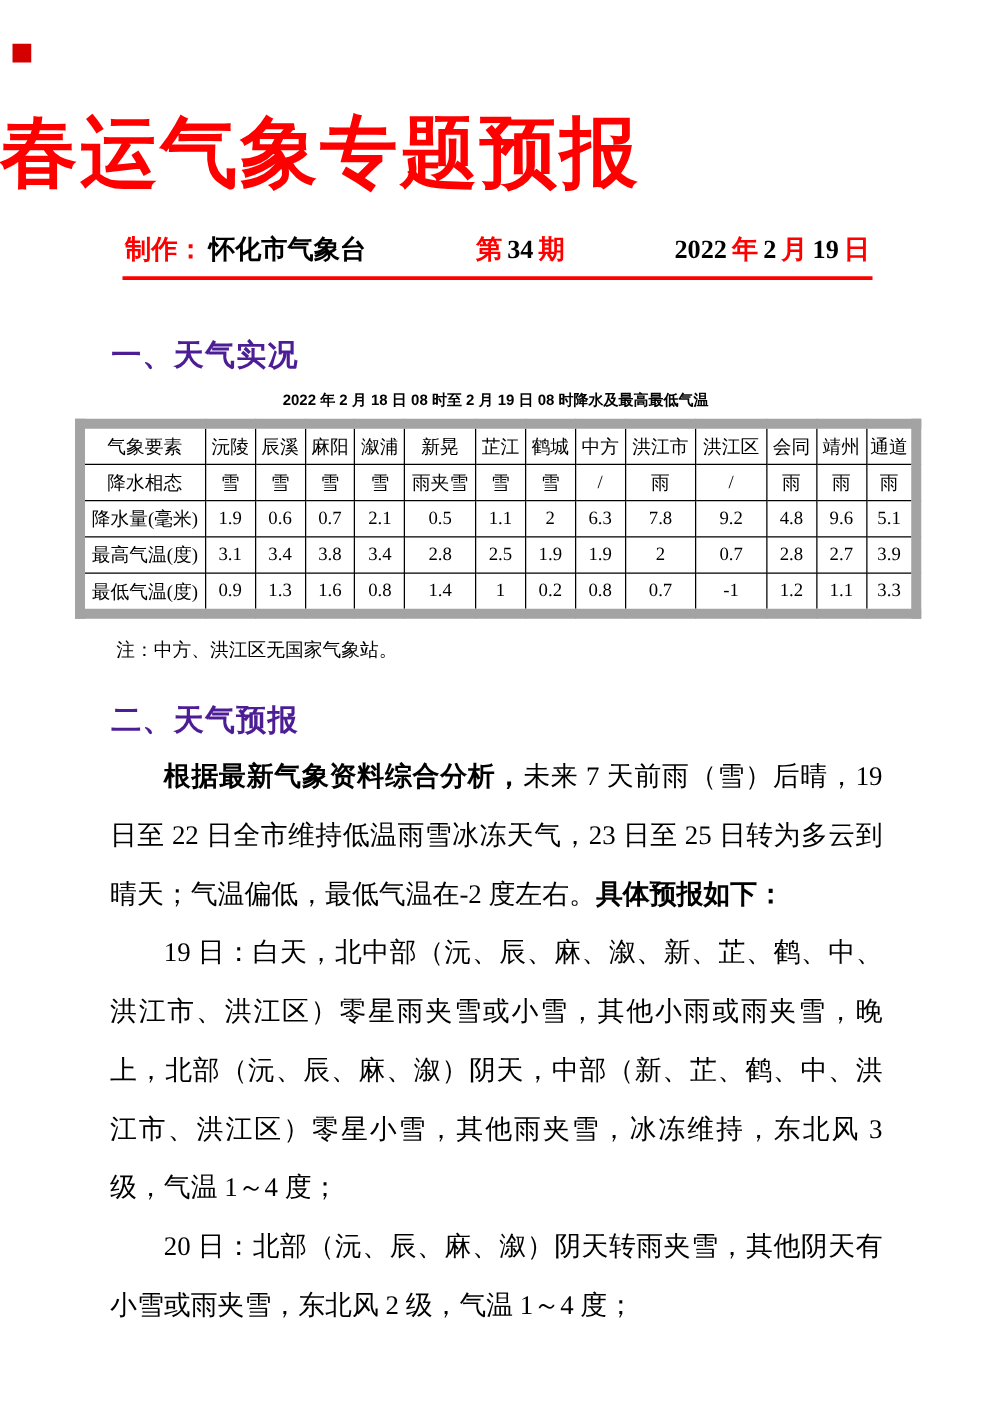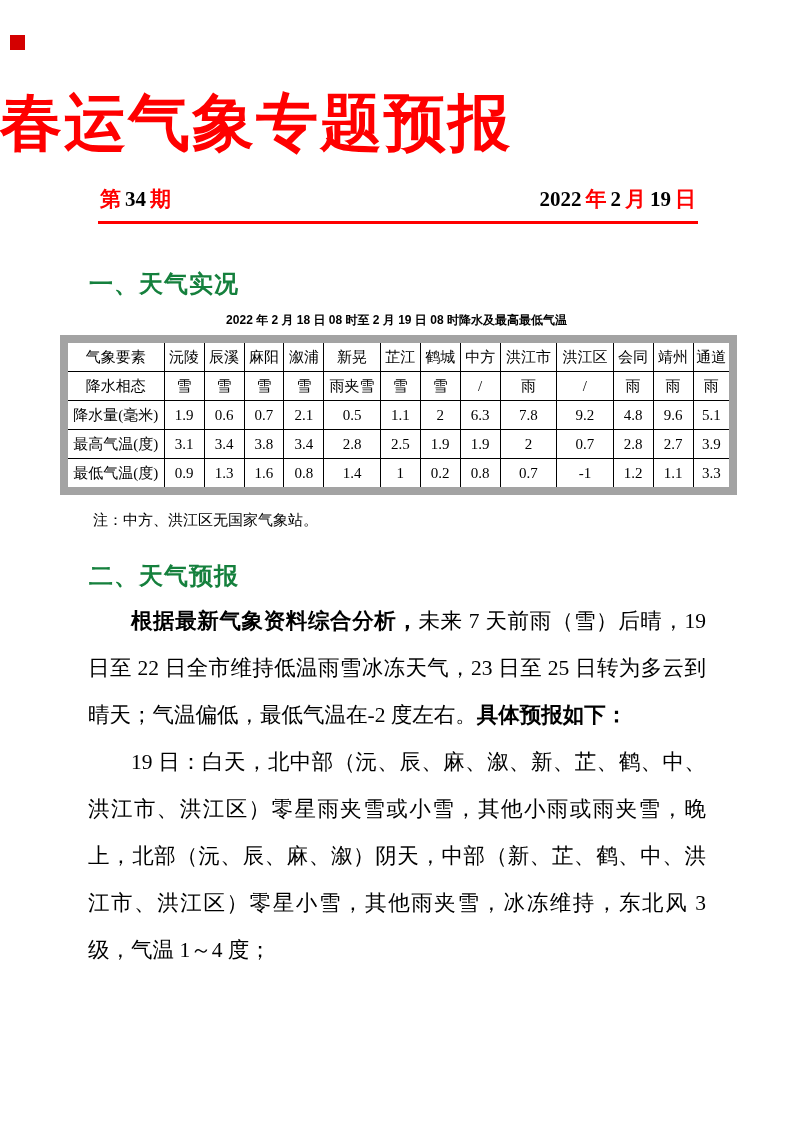--- a/index.html
+++ b/index.html
@@ -49,21 +49,21 @@
     font-weight: bold;
     white-space: nowrap;
   }
   .masthead .red   { color: #ff0000; }
   .masthead .black { color: #000000; }
   .masthead span { margin: 0 2px; }
   .section-heading {
     margin: 0 0 0 89px;
     font-size: 24px;
     font-weight: bold;
-    color: #15803d;
+    color: #4c1d95;
     font-family: "Liberation Sans", "DejaVu Sans", sans-serif;
     letter-spacing: 1px;
   }
   .section-heading.s1 { margin-top: 44px; }
   .section-heading.s2 { margin-top: 30px; }
   .table-title {
     margin-top: 12px;
     text-align: center;
     font-size: 12px;
     font-weight: bold;
@@ -116,20 +116,23 @@
 </head>
 <body>
 
 <div class="page">
 
   <div class="corner-mark"></div>
 
   <h1 class="doc-title">春运气象专题预报</h1>
 
   <div class="masthead">
+    <div>
+      <span class="red">制作：</span><span class="black">怀化市气象台</span>
+    </div>
     <div>
       <span class="red">第</span><span class="black">34</span><span class="red">期</span>
     </div>
     <div>
       <span class="black">2022</span><span class="red">年</span><span class="black">2</span><span class="red">月</span><span class="black">19</span><span class="red">日</span>
     </div>
   </div>
 
   <h2 class="section-heading s1">一、天气实况</h2>
 
@@ -222,15 +225,16 @@
       </tbody>
   </table>
 
   <div class="note">注：中方、洪江区无国家气象站。</div>
 
   <h2 class="section-heading s2">二、天气预报</h2>
 
   <div class="body-text">
     <p><span class="bold-sans">根据最新气象资料综合分析，</span><span>未来 7 天前雨（雪）后晴，19 日至 22 日全市维持低温雨雪冰冻天气，23 日至 25 日转为多云到晴天；气温偏低，最低气温在-2 度左右。</span><span class="bold-sans">具体预报如下：</span></p>
     <p>19 日：白天，北中部（沅、辰、麻、溆、新、芷、鹤、中、洪江市、洪江区）零星雨夹雪或小雪，其他小雨或雨夹雪，晚上，北部（沅、辰、麻、溆）阴天，中部（新、芷、鹤、中、洪江市、洪江区）零星小雪，其他雨夹雪，冰冻维持，东北风 3 级，气温 1～4 度；</p>
+    <p>20 日：北部（沅、辰、麻、溆）阴天转雨夹雪，其他阴天有小雪或雨夹雪，东北风 2 级，气温 1～4 度；</p>
   </div>
 
 </div>
 
 </body></html>

